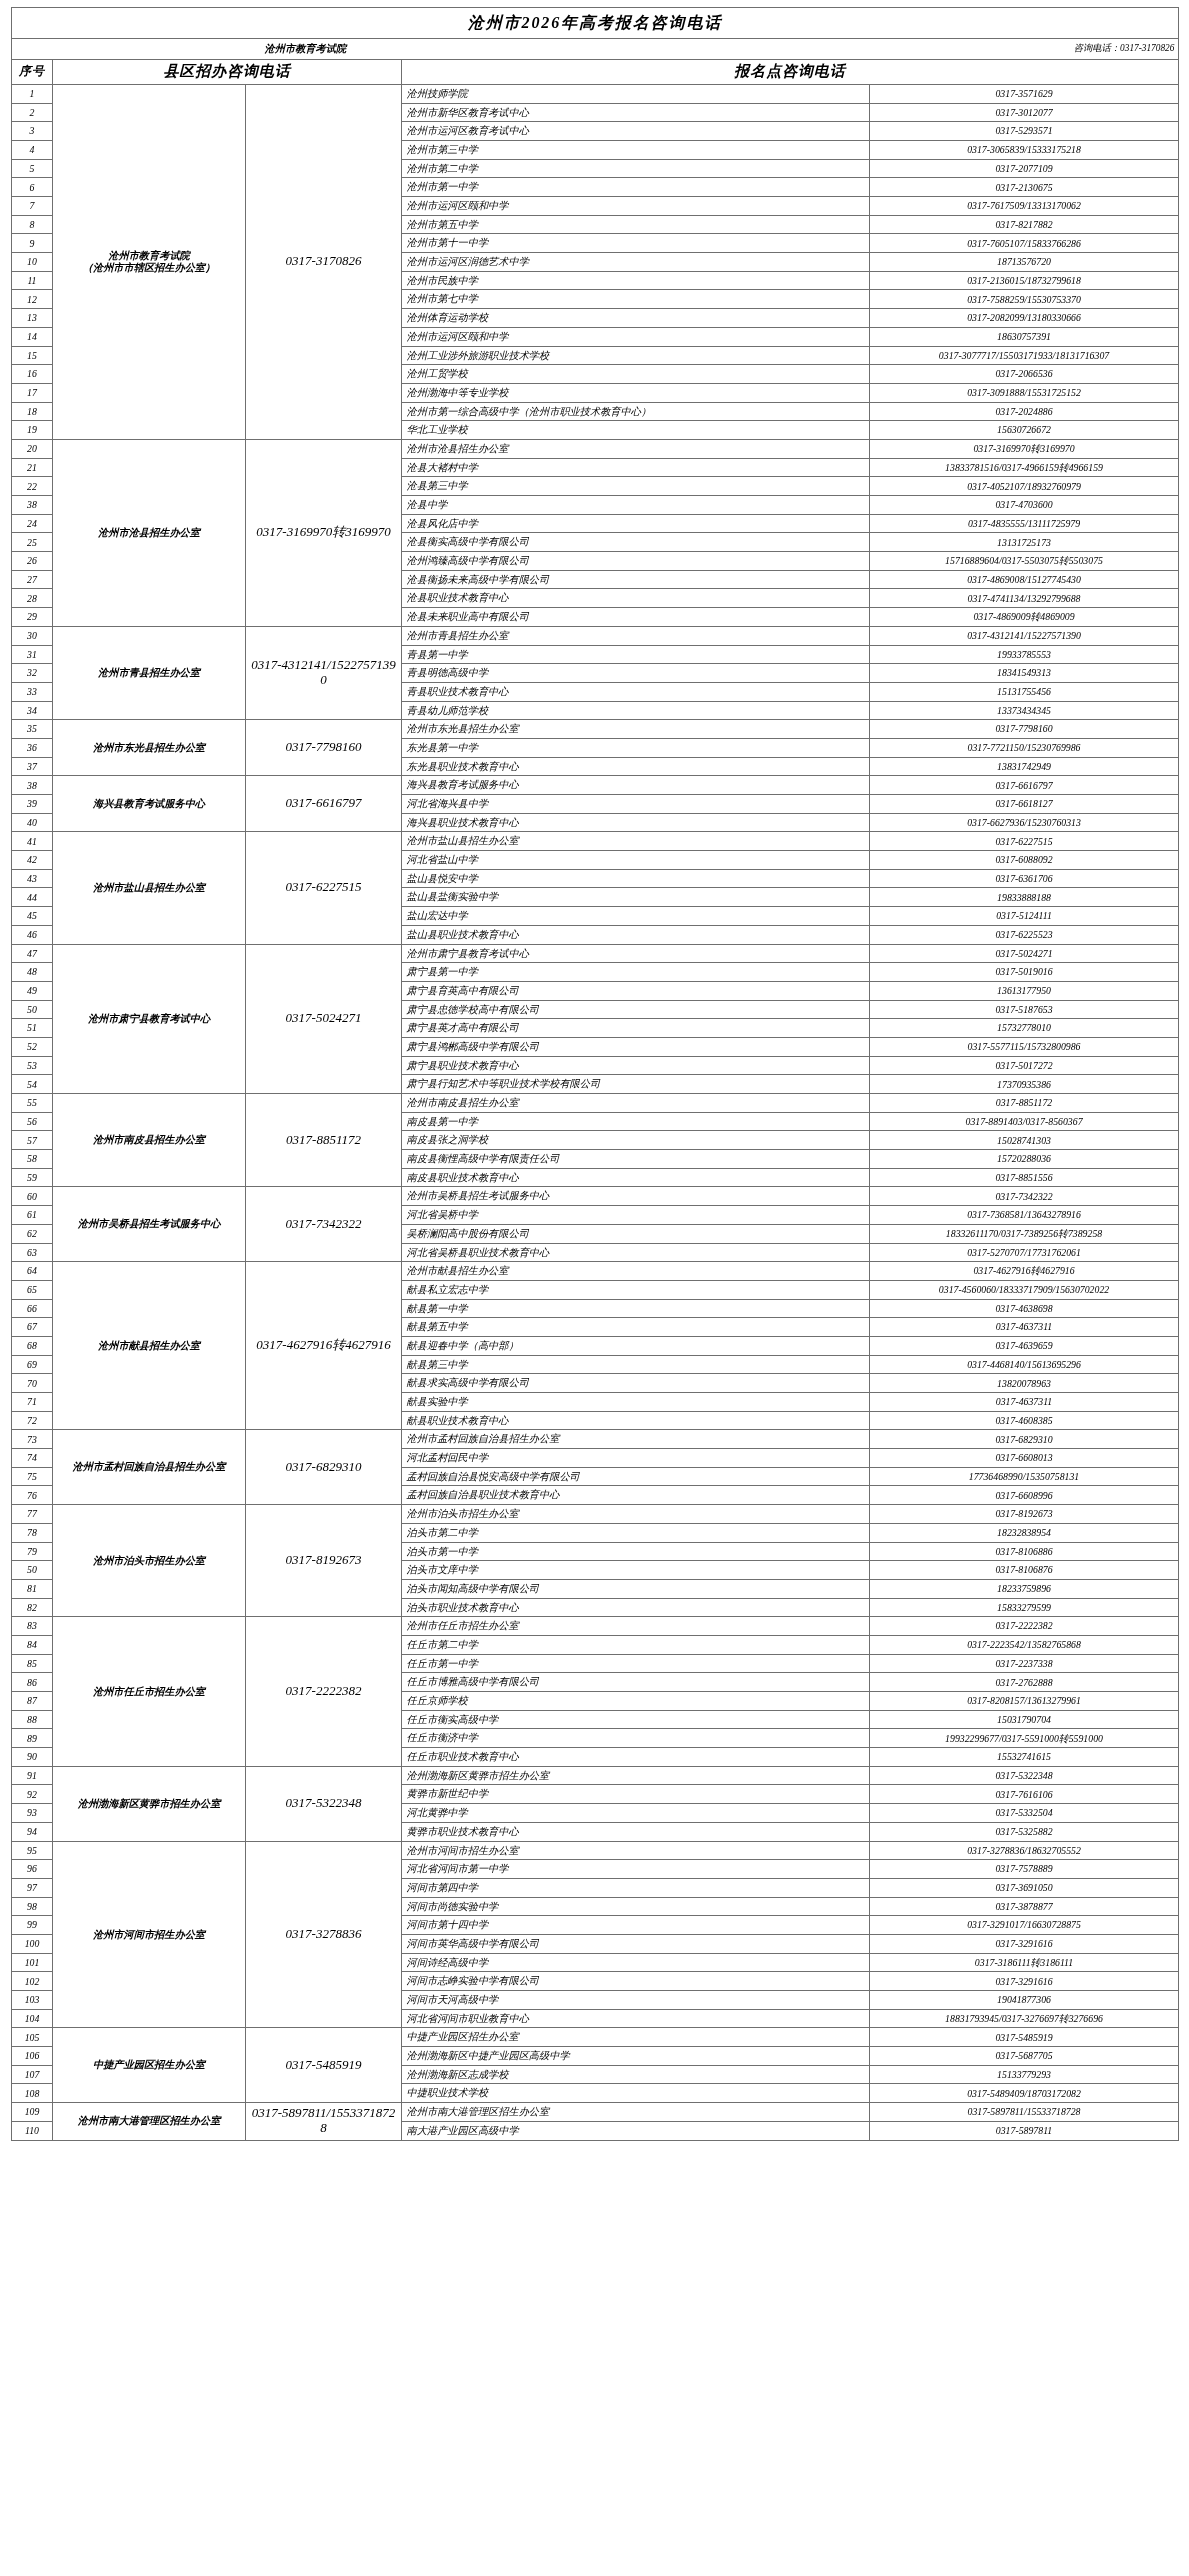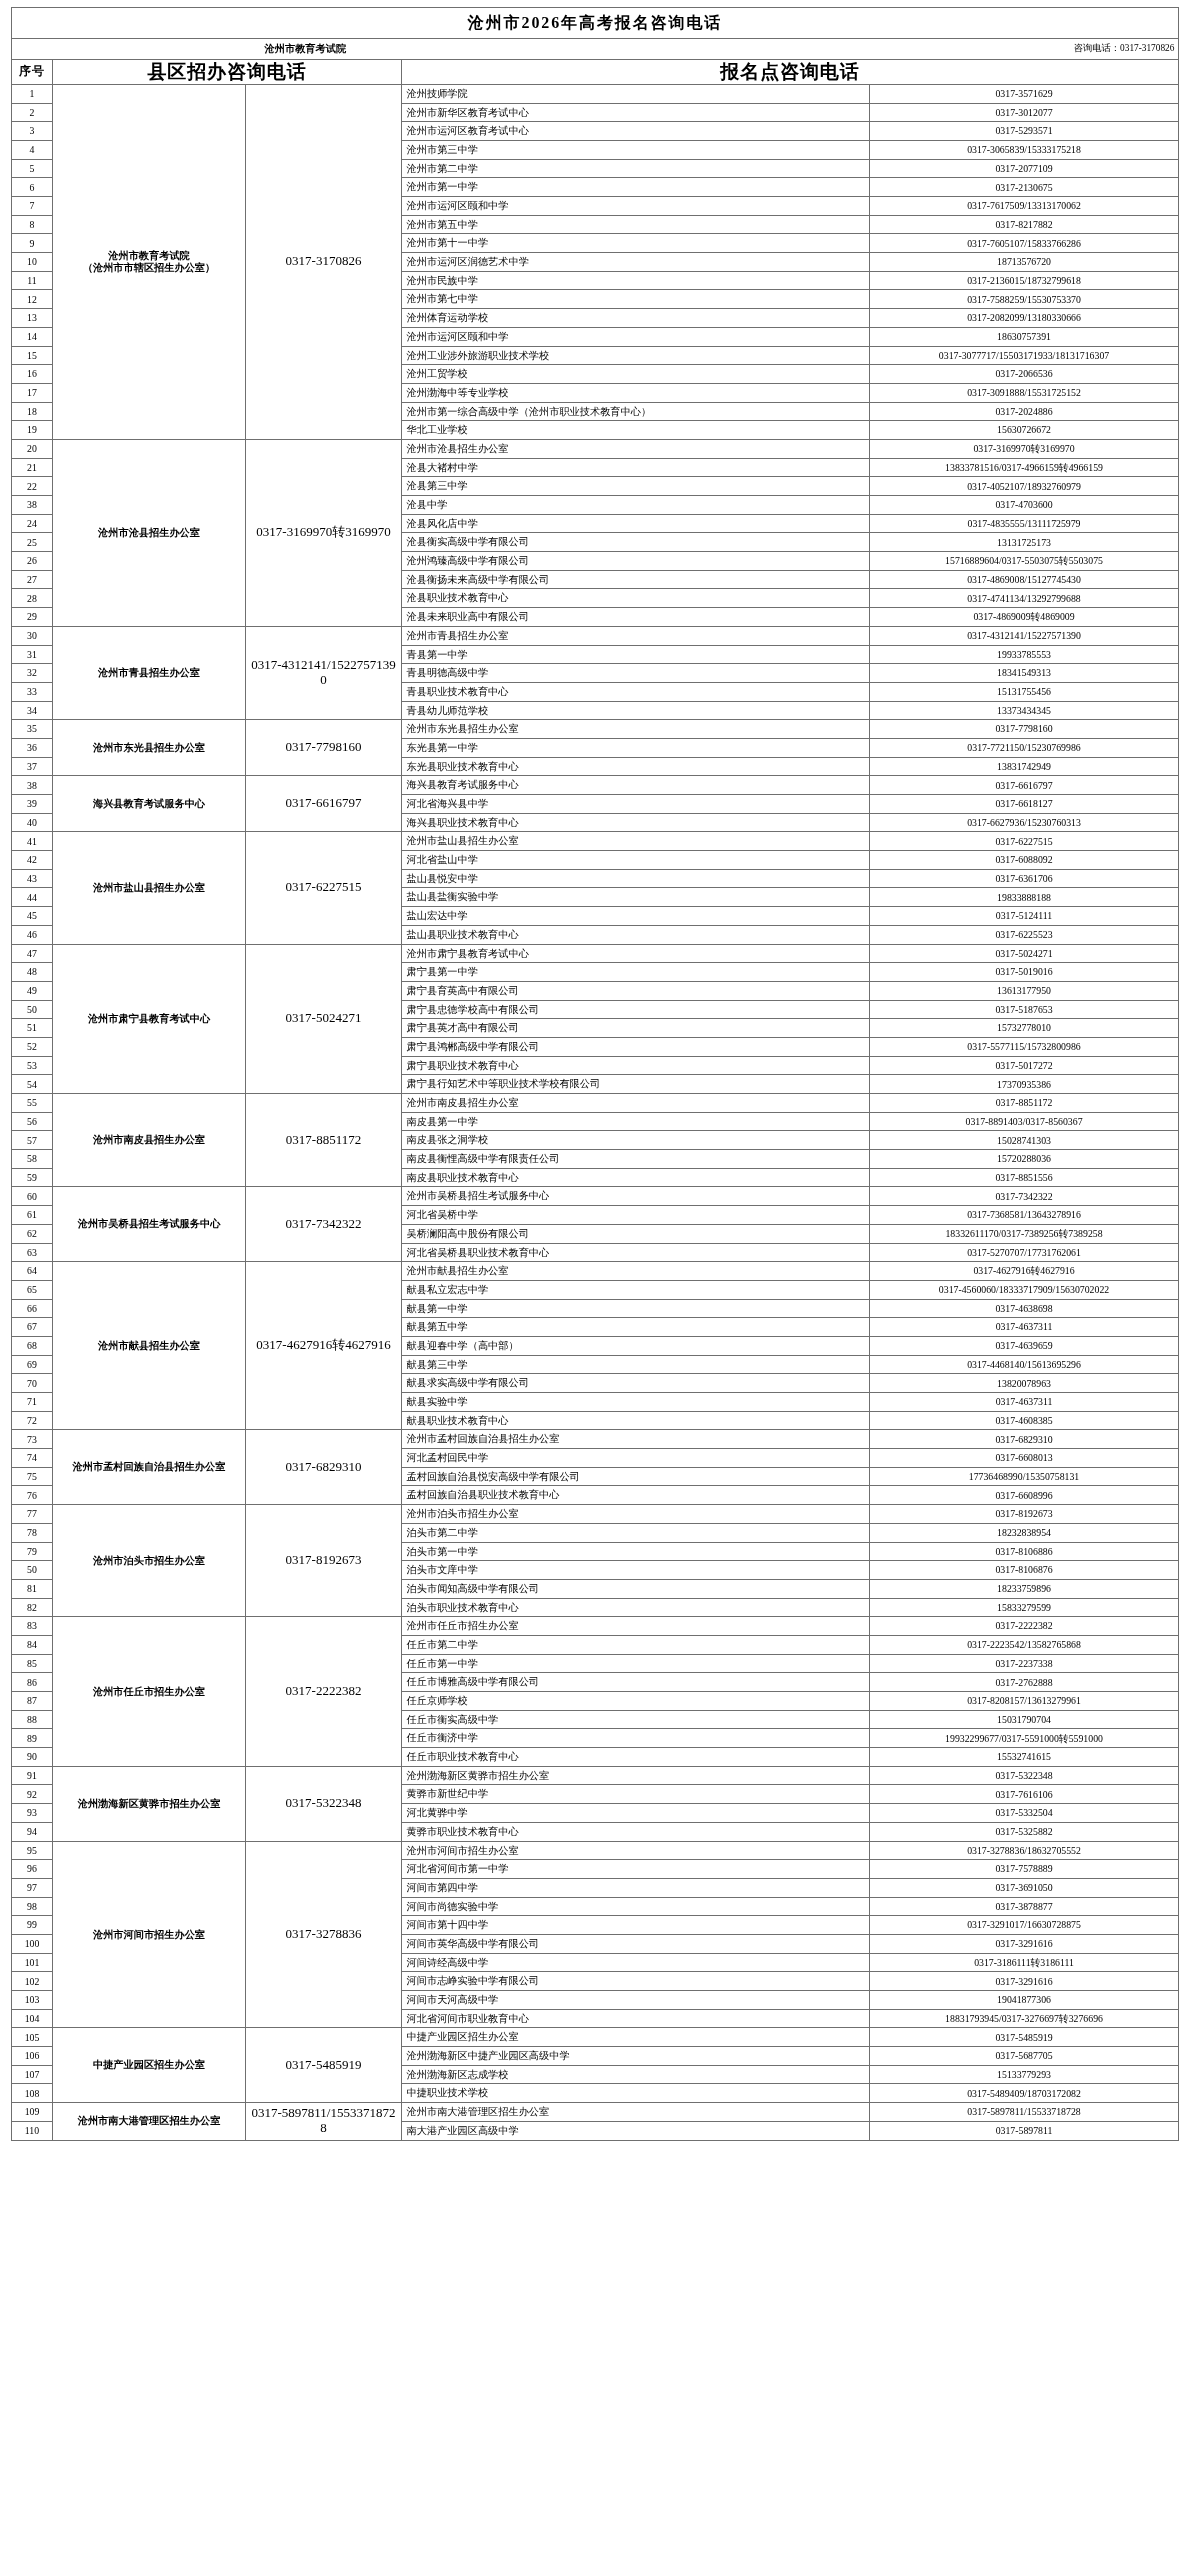--- a/index.html
+++ b/index.html
@@ -6,20 +6,21 @@
   html,body{margin:0;padding:0;background:#ffffff;}
   body{
     font-family:"Liberation Serif","DejaVu Serif",serif;
     color:#000;
     width:1189px;
   }
   #sheet{
     width:1189px;
     box-sizing:border-box;
     padding:7.4px 11px 9.3px 11px;
+    font-style:italic;
   }
   table{
     border-collapse:collapse;
     width:1167px;
     table-layout:fixed;
   }
   col.c-seq{width:41px;}
   col.c-office{width:193px;}
   col.c-phone{width:156px;}
   col.c-site{width:468px;}
@@ -80,21 +81,21 @@
     font-weight:600;
   }
   .subhead-right{
     flex:0 0 50%;
     text-align:right;
     font-size:9.3px;
   }
   tr.col-head td{
     text-align:center;
     font-weight:700;
-    font-size:19px;
+    font-size:15px;
     height:24px;
     letter-spacing:0.9px;
   }
   tr.col-head td.seqh{font-size:12px;margin-left:36px;}
 </style>
 </head>
 <body>
 
 <div id="sheet">
   <table>

